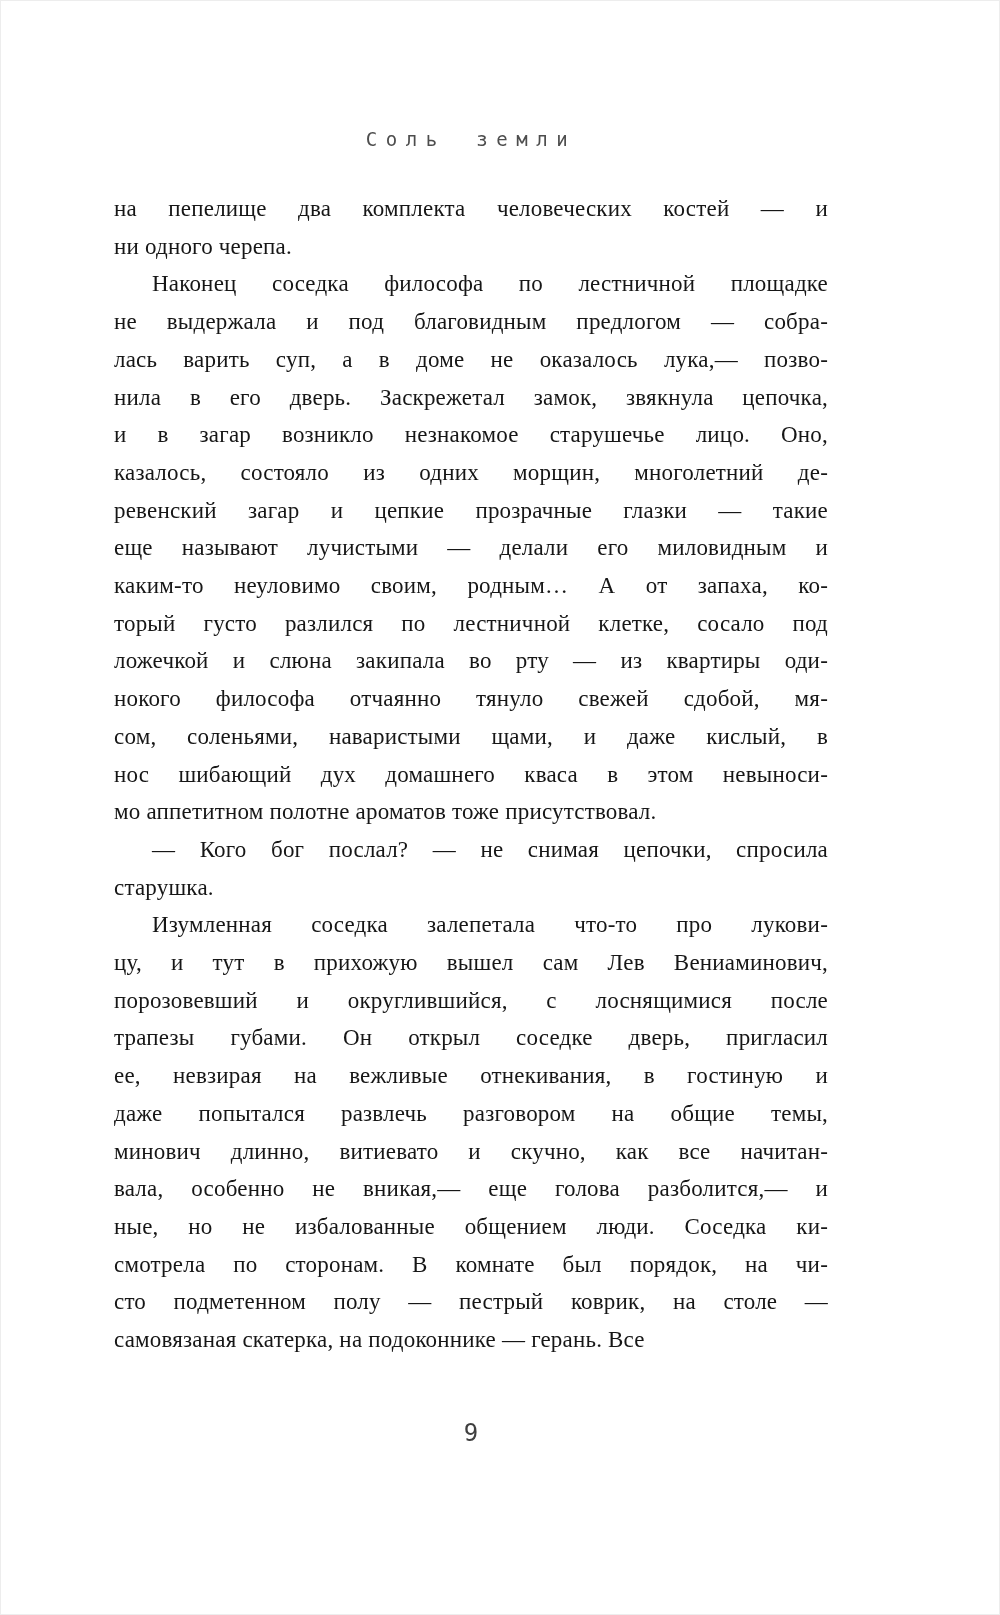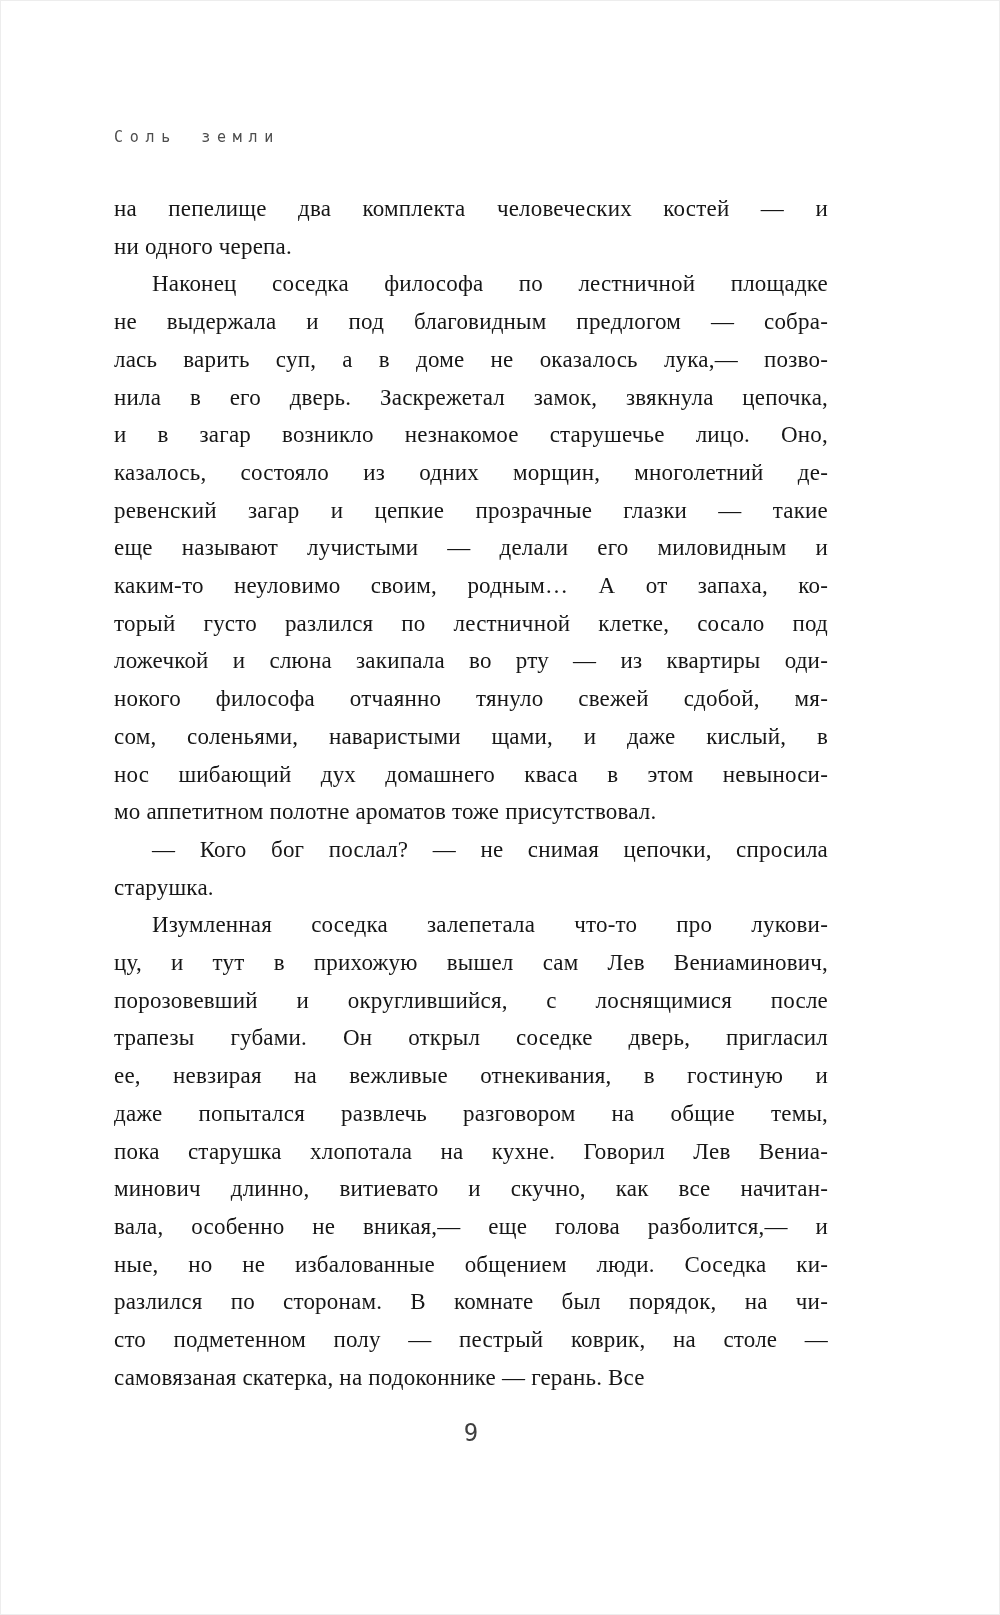--- a/index.html
+++ b/index.html
@@ -16,22 +16,23 @@
     border: 1px solid #ededed;
     overflow: hidden;
     font-family: "Liberation Serif", "DejaVu Serif", serif;
     color: #161616;
   }
   .running-header {
     position: absolute;
     top: 127px;
     left: 113px;
     width: 714px;
+    text-align: center;
     font-family: "DejaVu Sans Mono", "DejaVu Sans", monospace;
-    font-size: 15px;
+    font-size: 19px;
     font-weight: 400;
     letter-spacing: 0.45em;
     word-spacing: 0.55em;
     color: #4d4d4d;
   }
   .text-block {
     position: absolute;
     top: 189px;
     left: 113px;
     width: 714px;
@@ -86,23 +87,22 @@
       <div class="line">нос шибающий дух домашнего кваса в этом невыноси-</div>
       <div class="line last">мо аппетитном полотне ароматов тоже присутствовал.</div>
       <div class="line indent">— Кого бог послал? — не снимая цепочки, спросила</div>
       <div class="line last">старушка.</div>
       <div class="line indent">Изумленная соседка залепетала что-то про лукови-</div>
       <div class="line">цу, и тут в прихожую вышел сам Лев Вениаминович,</div>
       <div class="line">порозовевший и округлившийся, с лоснящимися после</div>
       <div class="line">трапезы губами. Он открыл соседке дверь, пригласил</div>
       <div class="line">ее, невзирая на вежливые отнекивания, в гостиную и</div>
       <div class="line">даже попытался развлечь разговором на общие темы,</div>
-      <div class="line">пока старушка хлопотала на кухне. Говорил Лев Вениа-</div>
       <div class="line">минович длинно, витиевато и скучно, как все начитан-</div>
       <div class="line">вала, особенно не вникая,— еще голова разболится,— и</div>
       <div class="line">ные, но не избалованные общением люди. Соседка ки-</div>
-      <div class="line">разлился по сторонам. В комнате был порядок, на чи-</div>
+      <div class="line">смотрела по сторонам. В комнате был порядок, на чи-</div>
       <div class="line">сто подметенном полу — пестрый коврик, на столе —</div>
       <div class="line last">самовязаная скатерка, на подоконнике — герань. Все</div>
     </div>
 
   <div class="page-number">9</div>
 </div>
 
 </body></html>

